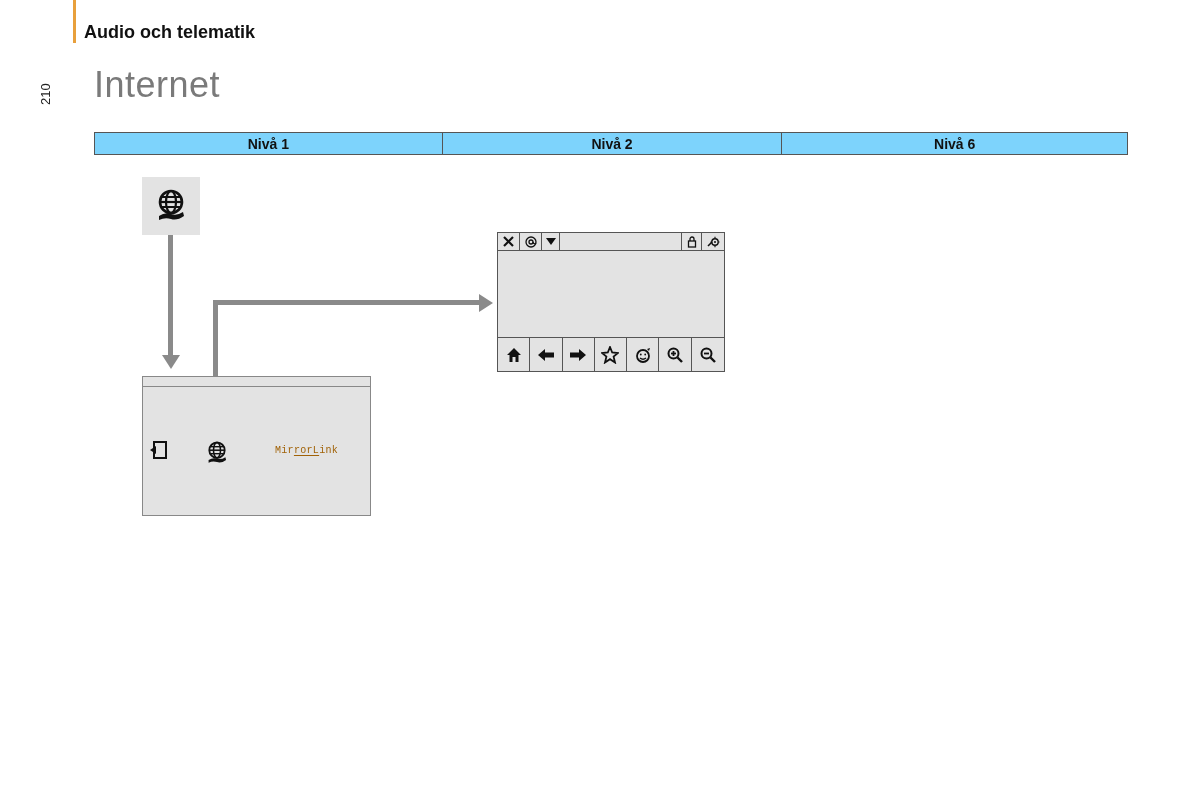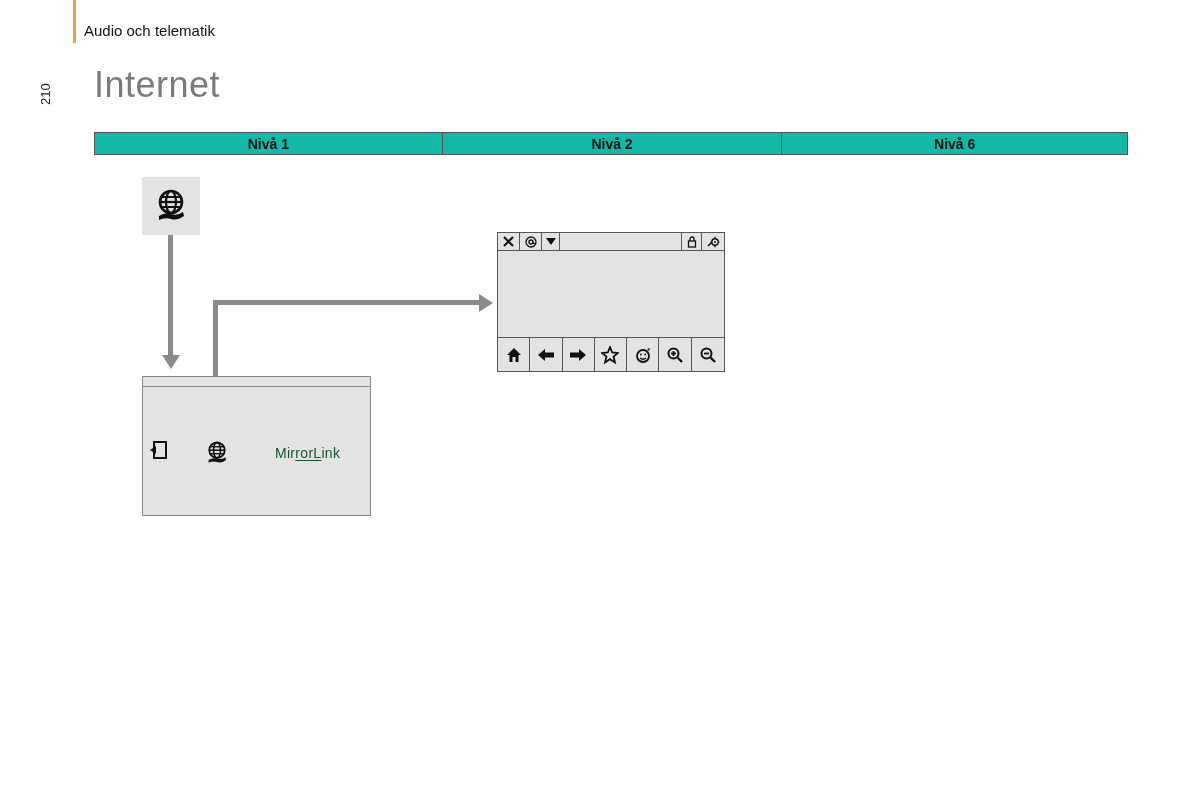--- a/index.html
+++ b/index.html
@@ -16,22 +16,22 @@
     left: 73px;
     top: 0;
     width: 3px;
     height: 43px;
     background: #e8a03c;
   }
   .section-header {
     position: absolute;
     left: 84px;
     top: 22px;
-    font-size: 15px;
-    font-weight: normal;
+    font-size: 18px;
+    font-weight: bold;
     color: #111;
   }
   .page-number {
     position: absolute;
     left: 38px;
     top: 105px;
     font-size: 13px;
     color: #222;
     transform: rotate(-90deg);
     transform-origin: left top;
@@ -47,21 +47,21 @@
   }
   .level-table {
     position: absolute;
     left: 94px;
     top: 132px;
     width: 1034px;
     border-collapse: collapse;
   }
   .level-table td {
     border: 1px solid #555;
-    background: #14b8a6;
+    background: #7dd3fc;
     text-align: center;
     font-size: 14px;
     font-weight: bold;
     color: #111;
     height: 22px;
     padding: 0;
   }
   .level-table td:nth-child(1) { width: 340px; }
   .level-table td:nth-child(2) { width: 332px; }
   .level-table td:nth-child(3) { width: 338px; }
@@ -151,23 +151,23 @@
   }
   .mp-icon-globe {
     position: absolute;
     left: 60px;
     top: 52px;
   }
   .mp-mirror {
     position: absolute;
     left: 132px;
     top: 58px;
-    font-size: 14px;
-    color: #14532d;
-    font-family: Liberation Sans, sans-serif;
+    font-size: 10px;
+    color: #a16207;
+    font-family: Liberation Mono, monospace;
     letter-spacing: 0.3px;
   }
   .mp-mirror .u { text-decoration: underline; text-underline-offset: 2px; }
 
   
   .browser {
     position: absolute;
     left: 497px;
     top: 232px;
     width: 228px;

